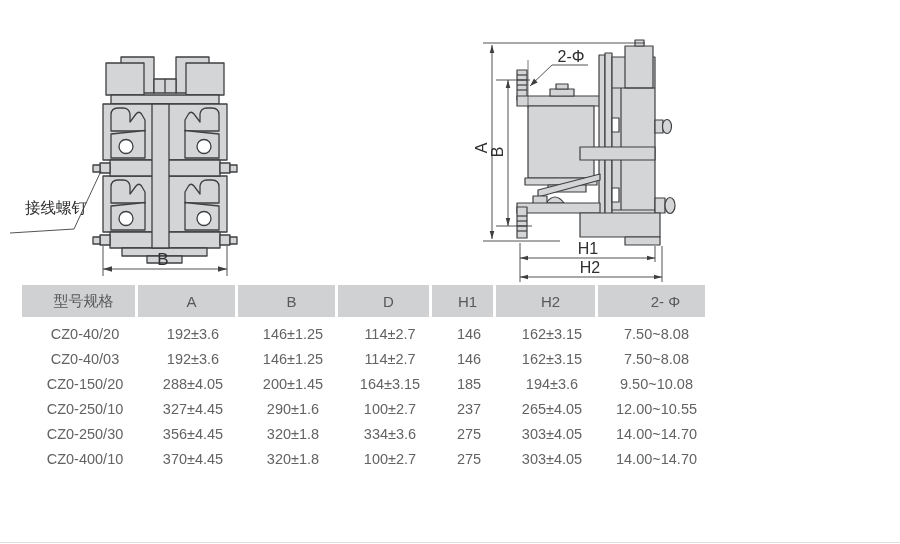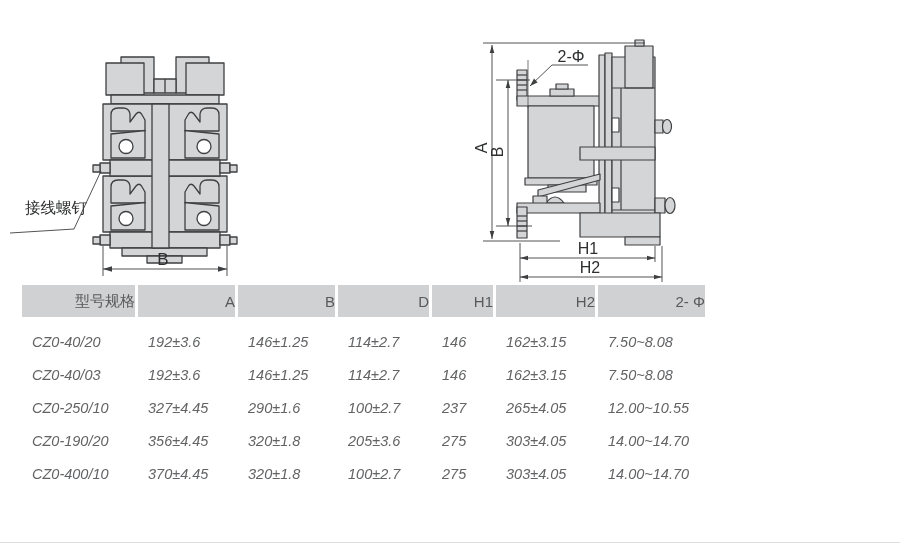--- a/index.html
+++ b/index.html
@@ -14,29 +14,29 @@
   svg text{font-family:"Liberation Sans","DejaVu Sans",sans-serif;fill:#2e2f30;}
 
   table.spec{
     position:absolute;left:22px;top:285px;
     border-collapse:separate;border-spacing:0;table-layout:fixed;
     width:683px;
   }
   table.spec th{
     box-sizing:border-box;
     background:#d0d1d2;color:#58595b;
-    font-weight:400;font-size:15px;text-align:right;
+    font-weight:400;font-size:15px;text-align:center;
     height:32px;padding:0 0 0 10px;
     border-right:3px solid #ffffff;
   }
   table.spec th:last-child{border-right:none;padding-left:28px;}
   table.spec td{
     box-sizing:border-box;
-    color:#626365;font-size:14.5px;text-align:left;
-    height:24.5px;padding:17px 0 0 10px;white-space:nowrap;font-style:italic;
+    color:#626365;font-size:14.5px;text-align:center;
+    height:24.5px;padding:9px 0 0 10px;white-space:nowrap;
   }
   .bottom-line{
     position:absolute;left:0;top:542px;width:900px;height:1px;
     background:#dedede;
   }
 </style>
 </head>
 <body>
 
 <div class="drawings">
@@ -224,33 +224,42 @@
       <tr>
         <td>CZ0-40/03</td>
         <td>192±3.6</td>
         <td>146±1.25</td>
         <td>114±2.7</td>
         <td>146</td>
         <td>162±3.15</td>
         <td>7.50~8.08</td>
       </tr>
       <tr>
+        <td>CZ0-150/20</td>
+        <td>288±4.05</td>
+        <td>200±1.45</td>
+        <td>164±3.15</td>
+        <td>185</td>
+        <td>194±3.6</td>
+        <td>9.50~10.08</td>
+      </tr>
+      <tr>
         <td>CZ0-250/10</td>
         <td>327±4.45</td>
         <td>290±1.6</td>
         <td>100±2.7</td>
         <td>237</td>
         <td>265±4.05</td>
         <td>12.00~10.55</td>
       </tr>
       <tr>
-        <td>CZ0-190/20</td>
+        <td>CZ0-250/30</td>
         <td>356±4.45</td>
         <td>320±1.8</td>
-        <td>205±3.6</td>
+        <td>334±3.6</td>
         <td>275</td>
         <td>303±4.05</td>
         <td>14.00~14.70</td>
       </tr>
       <tr>
         <td>CZ0-400/10</td>
         <td>370±4.45</td>
         <td>320±1.8</td>
         <td>100±2.7</td>
         <td>275</td>

